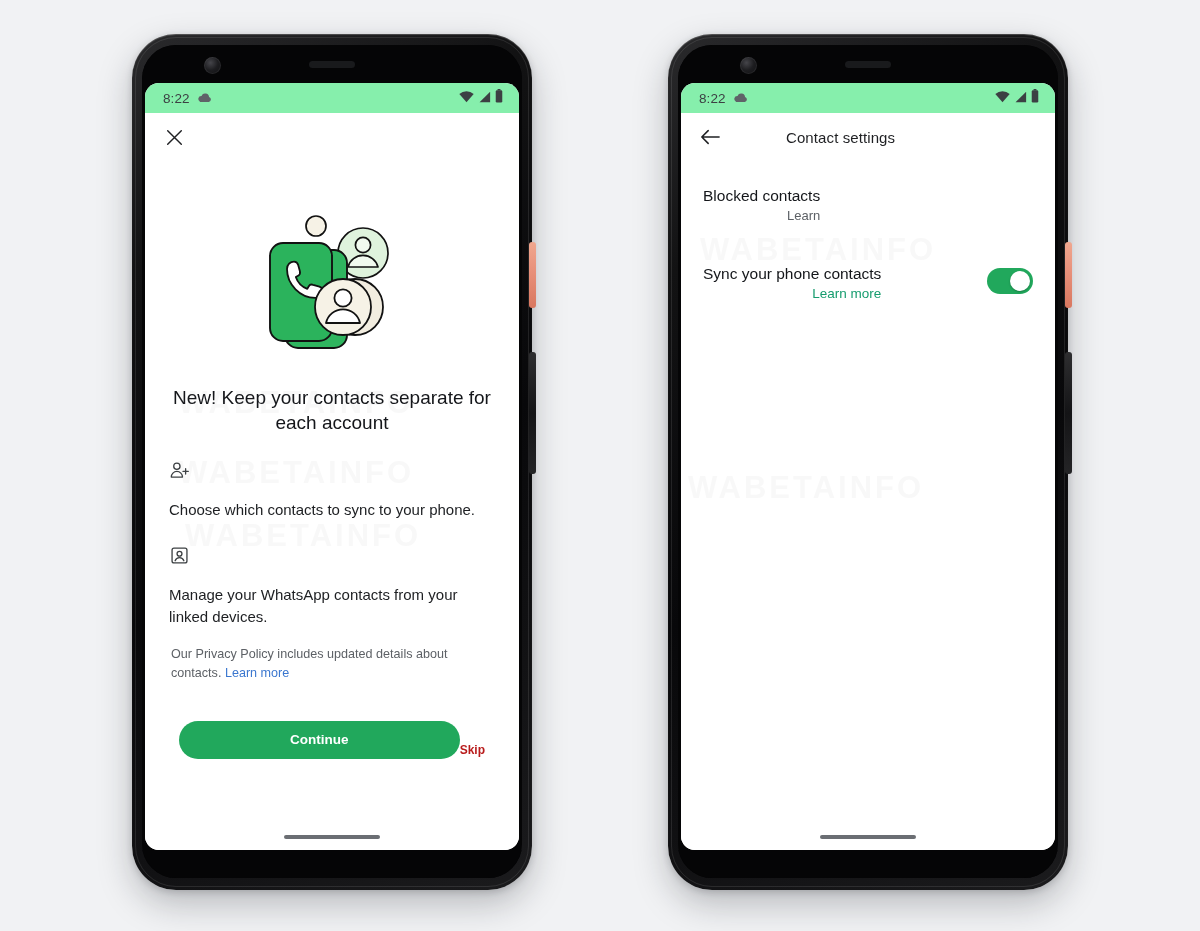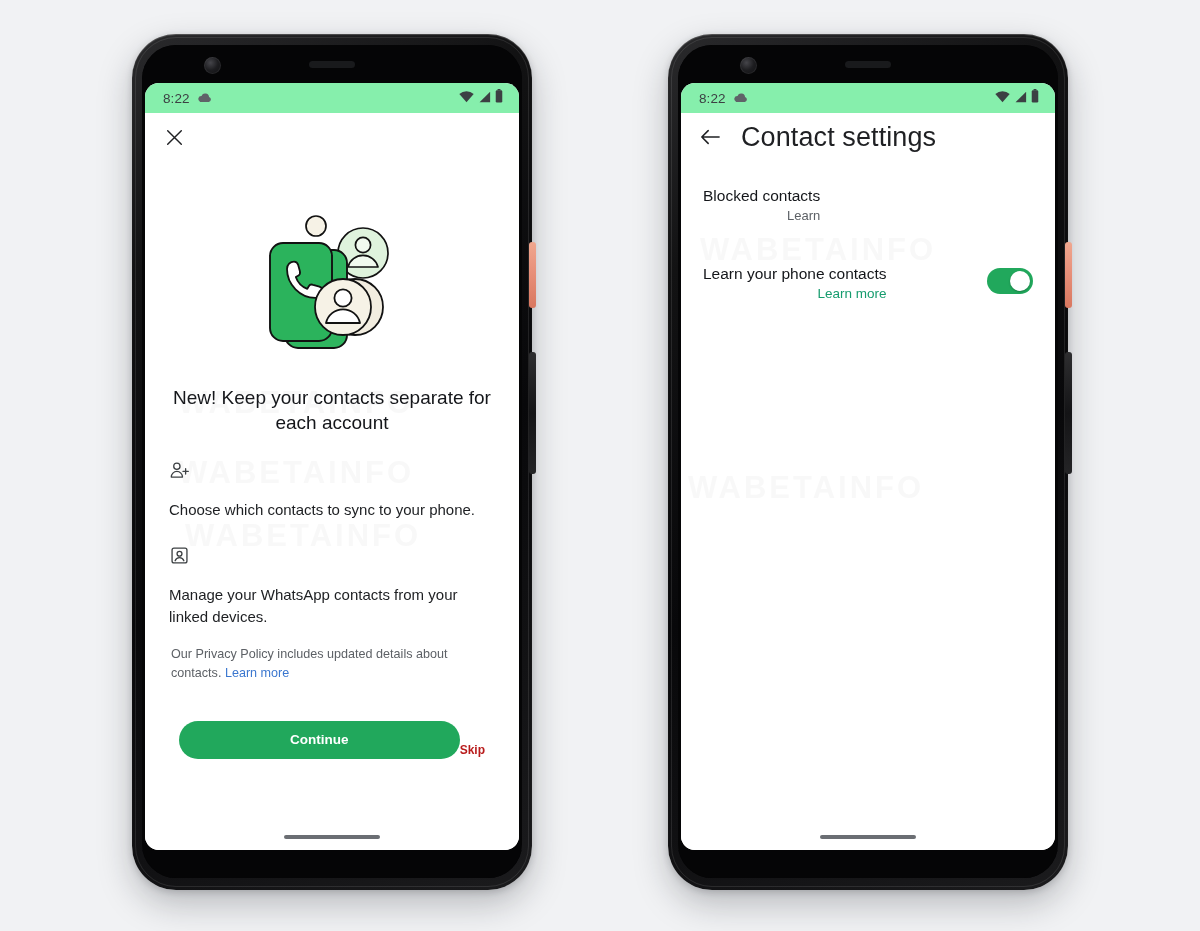--- a/index.html
+++ b/index.html
@@ -150,23 +150,24 @@
   
   .appbar {
     flex: 0 0 48px;
     display: flex;
     align-items: center;
     padding: 0 16px;
     gap: 18px;
     background: #fff;
   }
   .appbar-title {
-    font-size: 27px;
+    font-size: 15px;
     color: #1f2023;
     letter-spacing: .1px;
+    margin-left: 45px;
   }
   .icon-btn {
     width: 26px; height: 26px;
     display: flex; align-items: center; justify-content: center;
     cursor: pointer;
   }
 
   
   .onboard {
     flex: 1 1 auto;
@@ -486,21 +487,21 @@
             <div class="srow-main">
               <div class="srow-title">Blocked contacts</div>
               <div class="srow-sub">Learn</div>
             </div>
           </div>
 
           <div class="srow-gap"></div>
 
           <div class="srow">
             <div class="srow-main">
-              <div class="srow-title">Learn your phone contacts</div>
+              <div class="srow-title">Sync your phone contacts</div>
               <div class="srow-sub-link link-green">Learn more</div>
             </div>
             <div class="toggle">
               <div class="knob"></div>
             </div>
           </div>
 
         </div>
 
         <div class="home-ind"></div>

